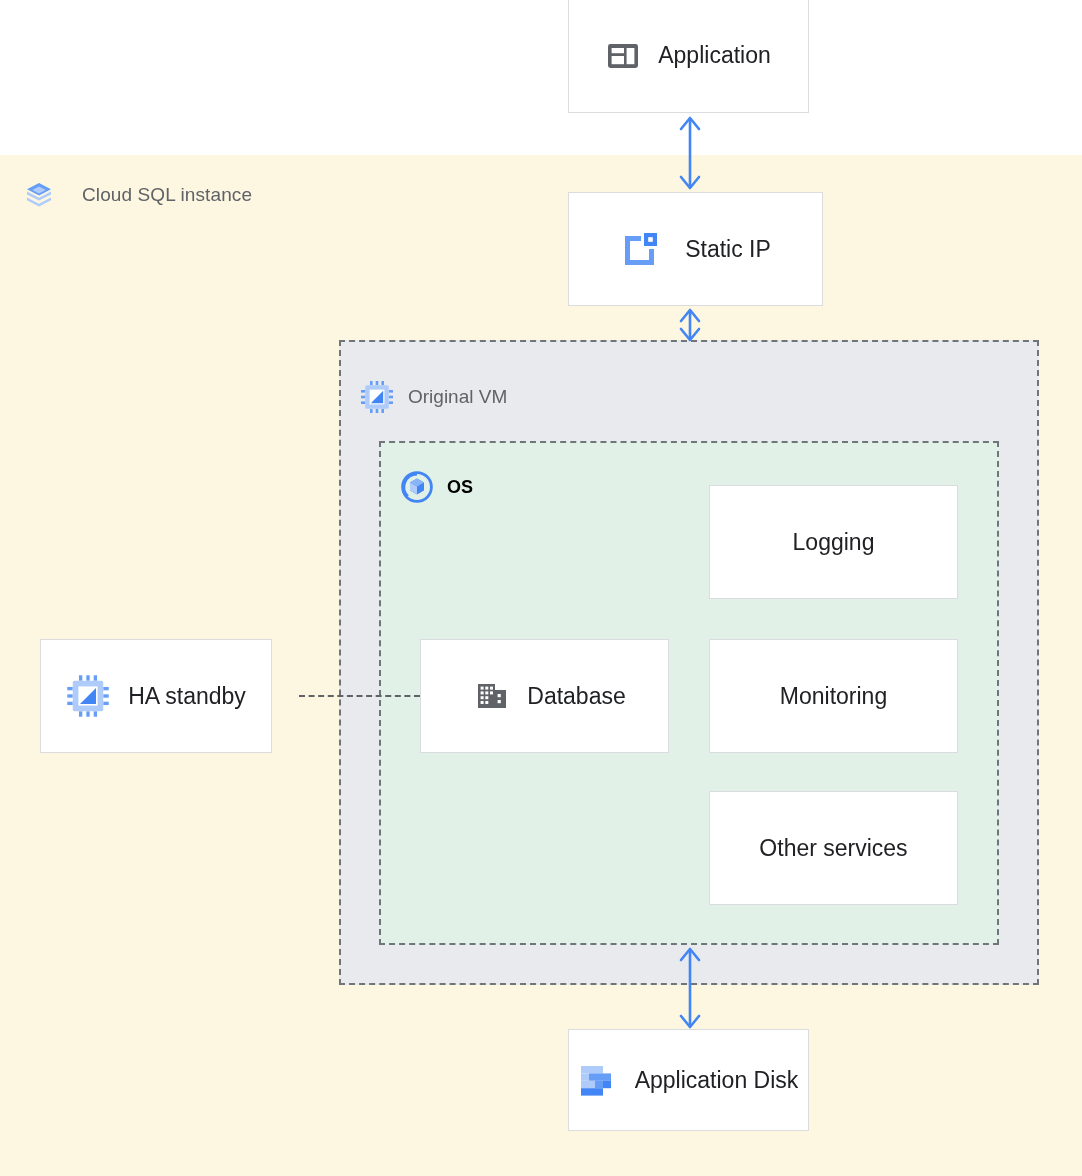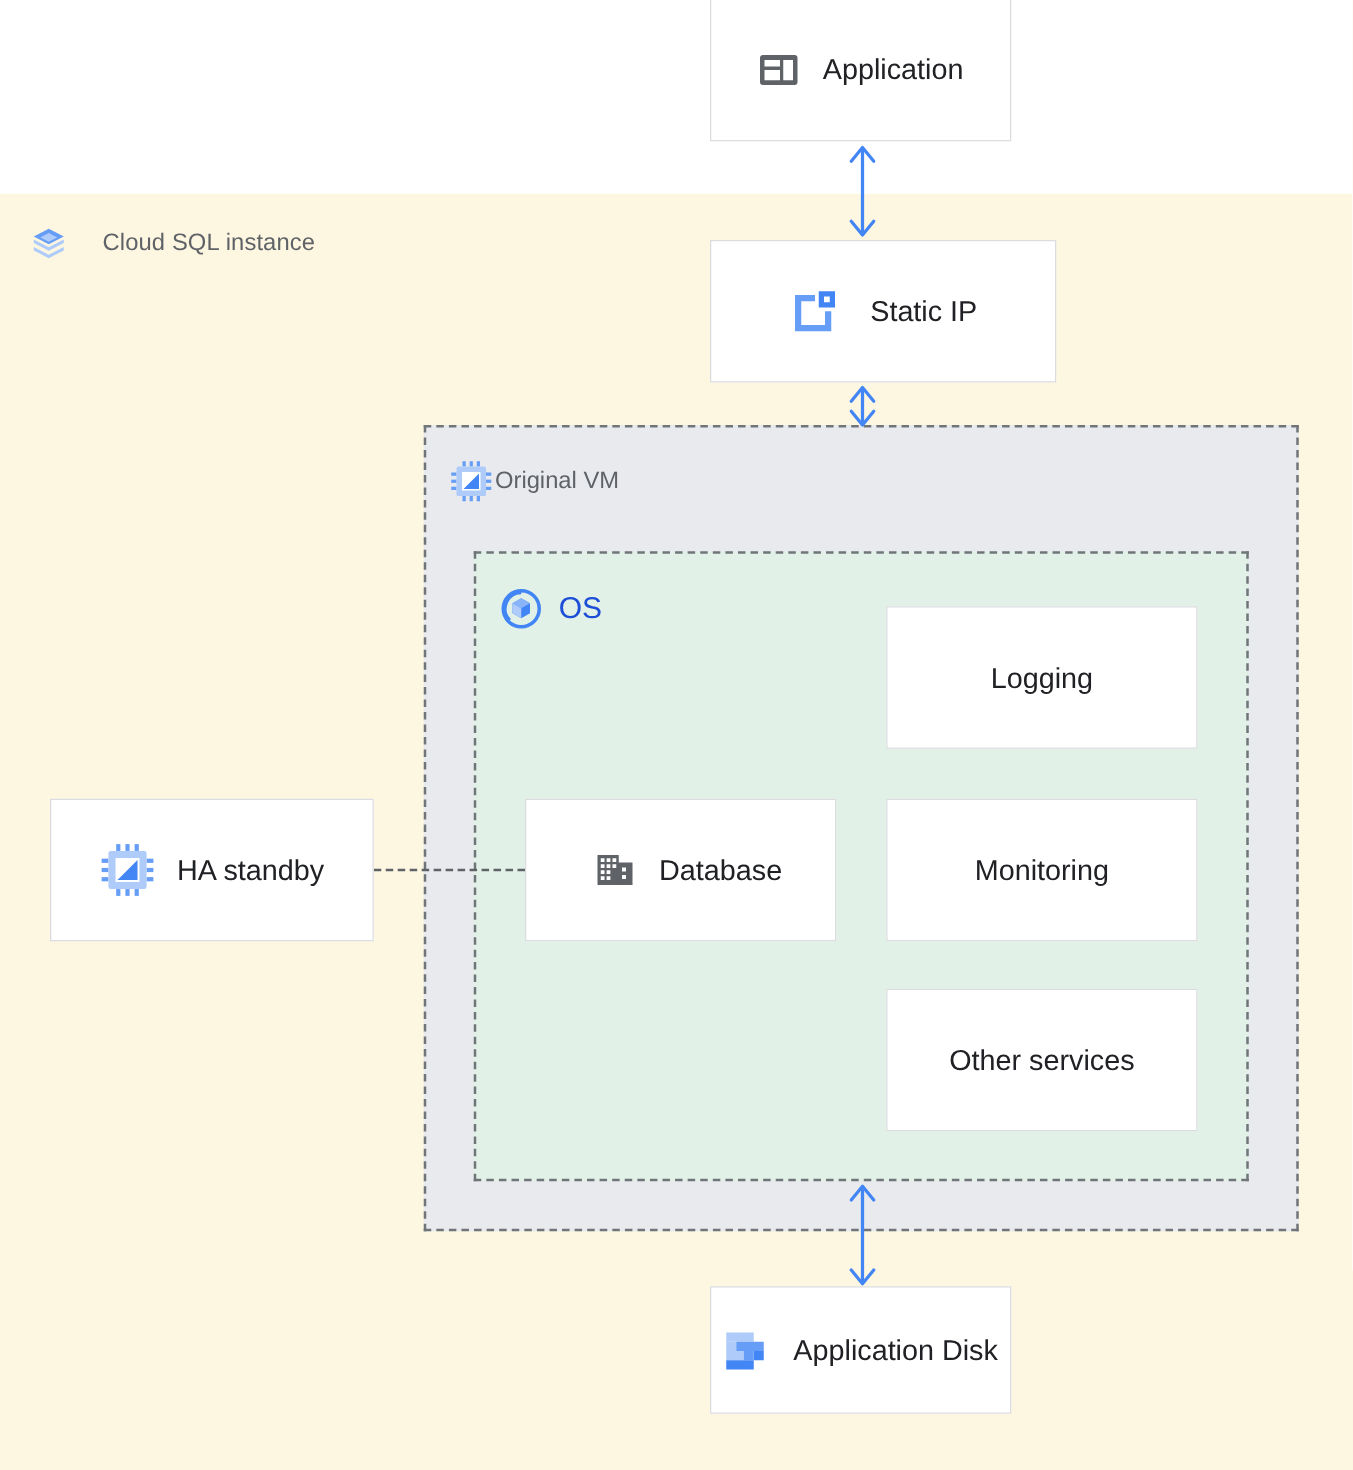--- a/index.html
+++ b/index.html
@@ -48,24 +48,24 @@
     top: 340px;
     width: 700px;
     height: 645px;
     background: #e8eaed;
     border: 2px dashed #70757a;
     box-sizing: border-box;
   }
   .vm-label {
     position: absolute;
     left: 360px;
-    top: 368px;
+    top: 380px;
     display: flex;
     align-items: center;
-    gap: 2px;
+    gap: 14px;
   }
   .vm-label .rl-text {
     font-size: 19px;
     color: #5f6368;
   }
 
   
   .region-os {
     position: absolute;
     left: 379px;
@@ -78,22 +78,23 @@
   }
   .os-label {
     position: absolute;
     left: 400px;
     top: 470px;
     display: flex;
     align-items: center;
     gap: 13px;
   }
   .os-label .rl-text {
-    font-size: 24px;
-    color: #1d4ed8;
+    font-size: 18px;
+    color: #000000;
+    font-weight: bold;
   }
 
   
   .node {
     position: absolute;
     background: #ffffff;
     border: 1px solid #dadce0;
     box-sizing: border-box;
     display: flex;
     align-items: center;
@@ -103,26 +104,26 @@
   .node .node-label {
     font-size: 23px;
     color: #202124;
     line-height: 1.26;
   }
   .node.centered { justify-content: center; }
   .node.icon-left { justify-content: center; }
 
   
   .node-application   { left: 568px; top: -2px;   width: 241px; height: 115px; }
-  .node-staticip      { left: 568px; top: 192px;  width: 277px; height: 114px; gap: 23px; }
+  .node-staticip      { left: 568px; top: 192px;  width: 255px; height: 114px; gap: 23px; }
   .node-logging       { left: 709px; top: 485px;  width: 249px; height: 114px; }
   .node-monitoring    { left: 709px; top: 639px;  width: 249px; height: 114px; }
   .node-otherservices { left: 709px; top: 791px;  width: 249px; height: 114px; }
   .node-database      { left: 420px; top: 639px;  width: 249px; height: 114px; padding-left: 12px; }
-  .node-hastandby     { left: 40px;  top: 639px;  width: 259px; height: 114px; }
+  .node-hastandby     { left: 40px;  top: 639px;  width: 232px; height: 114px; }
   .node-persistentdisk{ left: 568px; top: 1029px; width: 241px; height: 102px; }
 
   .node-persistentdisk .node-label { line-height: 1.22; }
 
   
   .icon { display: inline-block; flex: 0 0 auto; line-height: 0; }
 
   
   .conn { position: absolute; }
   .dashed-h {

